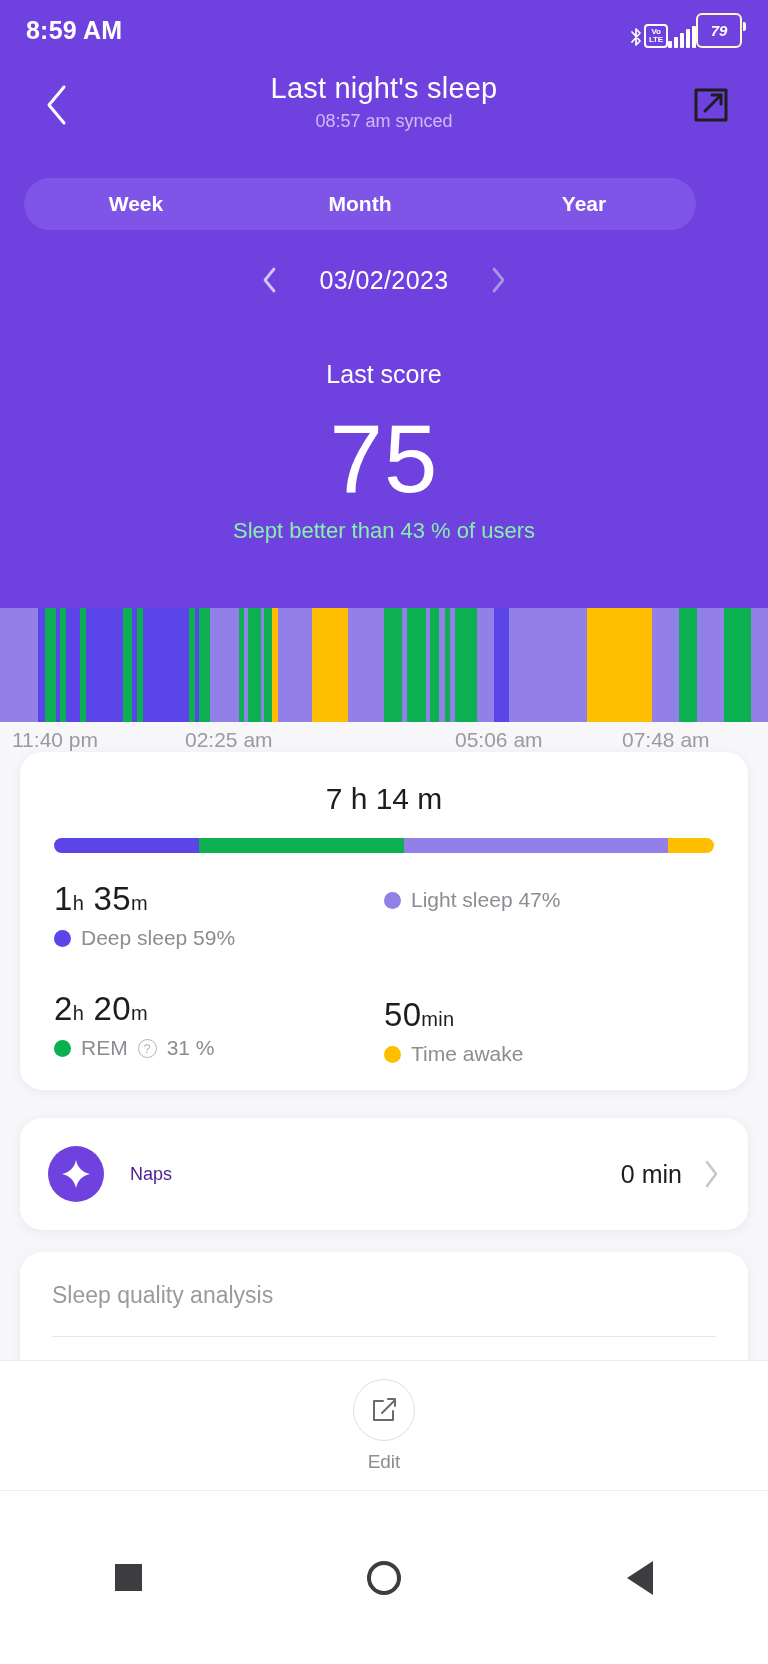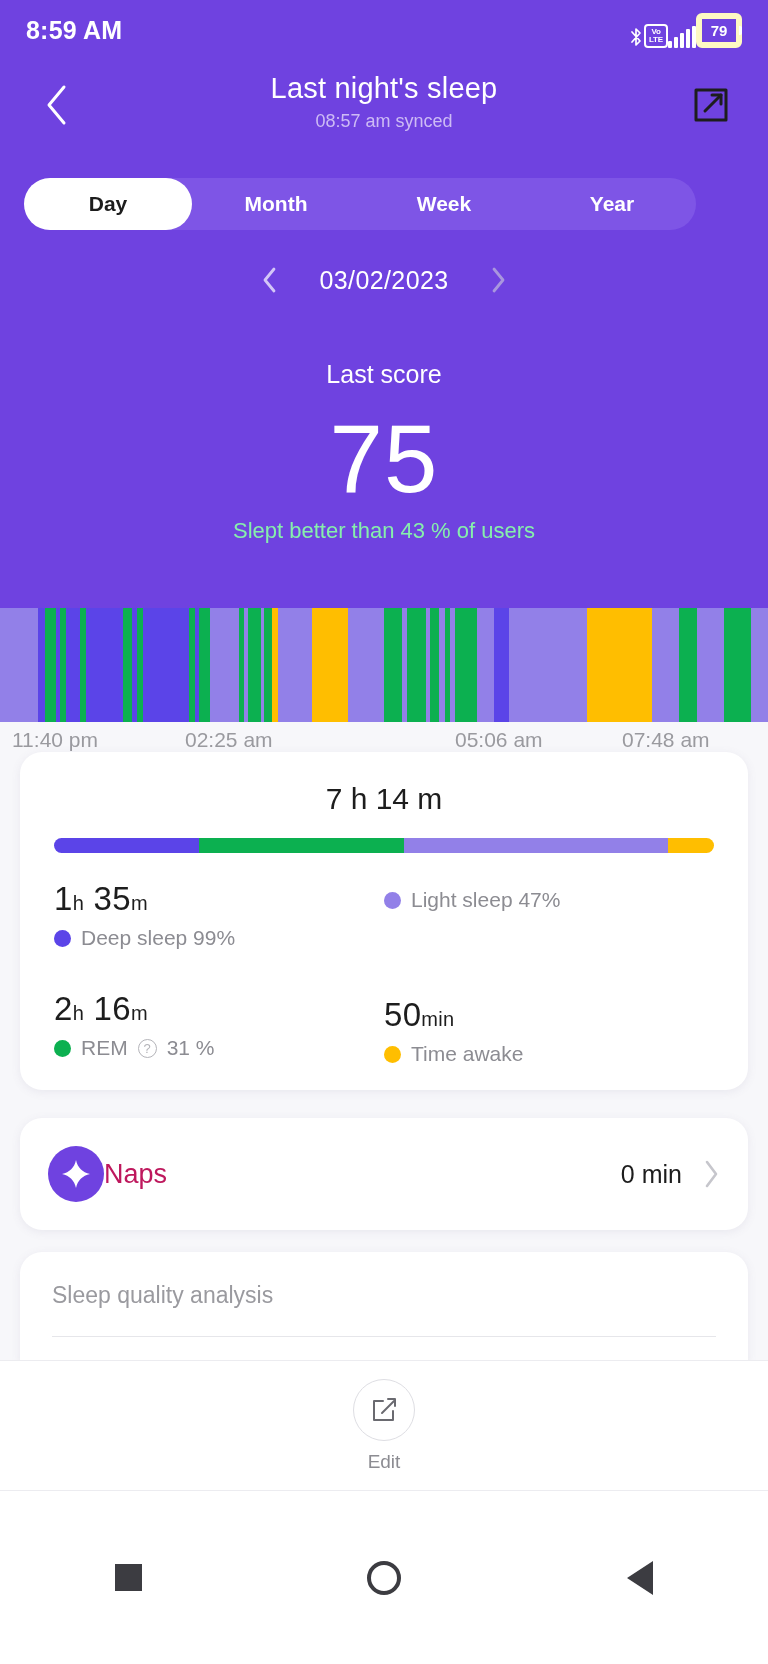--- a/index.html
+++ b/index.html
@@ -35,22 +35,22 @@
   .volte span { font-size: 8px; font-weight: bold; color: #fff; letter-spacing: -.2px; }
   .bars { display: flex; align-items: flex-end; gap: 2px; height: 22px; }
   .bars i { display: block; width: 4px; background: #fff; border-radius: 1px; }
   .bars i:nth-child(1) { height: 7px; }
   .bars i:nth-child(2) { height: 11px; }
   .bars i:nth-child(3) { height: 15px; }
   .bars i:nth-child(4) { height: 19px; }
   .bars i:nth-child(5) { height: 22px; }
   .batt {
     position: relative; width: 46px; height: 35px;
-    border: 6px solid #fef9c3; border-radius: 6px;
-    display: flex; align-items: center; justify-content: center;
+    border: 2px solid #fef9c3; border-radius: 6px;
+    display: flex; align-items: center; justify-content: center; font-style: italic;
   }
   .batt::after {
     content: ""; position: absolute; right: -6px; top: 7px;
     width: 3px; height: 9px; background: #fff; border-radius: 0 2px 2px 0;
   }
   .batt span { font-size: 15px; font-weight: bold; color: #fff; }
 
   
   .appbar {
     position: absolute; left: 0; top: 60px; width: 768px; height: 106px;
@@ -153,21 +153,21 @@
 
   
   #naps-card { top: 1118px; height: 112px; }
   .naps-row {
     position: absolute; inset: 0; display: flex; align-items: center; padding: 0 28px;
   }
   .naps-icon {
     width: 56px; height: 56px; border-radius: 50%; background: #6f42e0;
     display: flex; align-items: center; justify-content: center; flex: 0 0 auto;
   }
-  .naps-label { font-size: 27px; color: #be185d; }
+  .naps-label { margin-left: 26px; font-size: 18px; color: #4c1d95; }
   .naps-val { margin-left: auto; font-size: 25px; color: #1d1d1d; }
   .naps-chev { margin-left: 20px; display: flex; align-items: center; }
 
   
   #analysis-card { top: 1252px; height: 110px; border-radius: 22px 22px 0 0; }
   .analysis-title {
     position: absolute; left: 32px; top: 30px; font-size: 23px; color: #9a9a9f;
   }
   .analysis-rule {
     position: absolute; left: 32px; right: 32px; top: 84px; height: 1px; background: #e6e6ea;
@@ -242,23 +242,22 @@
       <div class="share-btn">
         <svg width="38" height="38" viewBox="0 0 38 38">
           <path d="M4 4 H34 V34 H4 Z" fill="none" stroke="#1d1d1d" stroke-width="3" stroke-linejoin="round"></path>
           <path d="M13 25 L29 9" fill="none" stroke="#1d1d1d" stroke-width="3" stroke-linecap="round"></path>
           <path d="M20 9 H29 V18" fill="none" stroke="#1d1d1d" stroke-width="3" stroke-linecap="round" stroke-linejoin="round"></path>
         </svg>
       </div>
     </div>
 
     <div class="tabs">
-      <div class="tab active">Day</div>
+      <div class="tab">Week</div>
       <div class="tab">Month</div>
-      <div class="tab">Week</div>
       <div class="tab">Year</div>
     </div>
 
     <div class="datenav">
       <div class="chev">
         <svg width="18" height="28" viewBox="0 0 18 28">
           <path d="M13 3 L4 14 L13 25" fill="none" stroke="#d3c6f7" stroke-width="2.8" stroke-linecap="round" stroke-linejoin="round"></path>
         </svg>
       </div>
       <div class="datetext">03/02/2023</div>
@@ -337,35 +336,35 @@
 
     <div class="grid">
 
       <div class="cell c0">
         <div class="dur">
           <span>1</span><span class="u">h</span>
           <span>35</span><span class="u">m</span>
         </div>
         <div class="lbl">
           <span class="dot" id="dot0" style="background: rgb(91, 68, 232);"></span>
-          <span>Deep sleep 99%</span>
+          <span>Deep sleep 59%</span>
         </div>
       </div>
 
       <div class="cell c1">
         <div class="lbl">
           <span class="dot" id="dot1" style="background: rgb(146, 128, 232);"></span>
           <span>Light sleep 47%</span>
         </div>
       </div>
 
       <div class="cell c2">
         <div class="dur">
           <span>2</span><span class="u">h</span>
-          <span>16</span><span class="u">m</span>
+          <span>20</span><span class="u">m</span>
         </div>
         <div class="lbl">
           <span class="dot" id="dot2" style="background: rgb(12, 176, 80);"></span>
           <span>REM</span>
           <span class="qmark">?</span>
           <span>31 %</span>
         </div>
       </div>
 
       <div class="cell c3">

